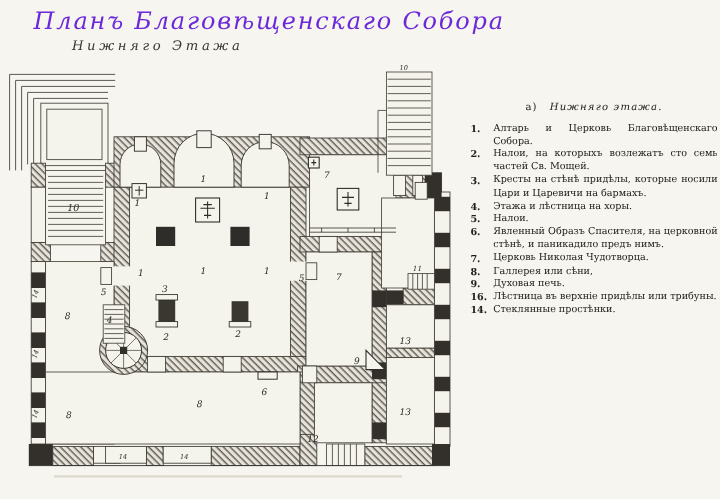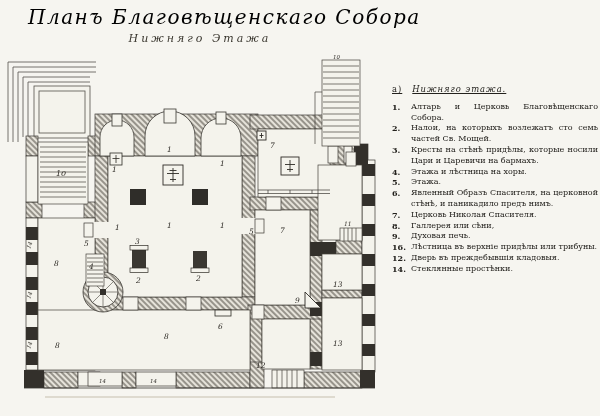--- a/index.html
+++ b/index.html
@@ -3,35 +3,34 @@
 <meta charset="utf-8">
 <style>
   html,body{margin:0;padding:0;}
   body{
     width:600px;height:416px;position:relative;overflow:hidden;
     background:#f6f5f0;color:#2b2925;
     font-family:"DejaVu Serif", serif;
   }
   .title-main{
     position:absolute;top:5px;left:28px;width:344px;text-align:center;
-    font-style:italic;font-size:20px;letter-spacing:1.5px;color:#000000;
+    font-style:italic;font-size:20px;letter-spacing:1.5px;color:#6d28d9;
     white-space:nowrap;
   }
   .title-sub{
-    position:absolute;top:32px;left:60px;width:280px;text-align:center;
+    position:absolute;top:32px;left:60px;width:280px;
     font-style:italic;font-size:11px;letter-spacing:3px;color:#3a372f;
   }
   .legend{
     position:absolute;left:392px;top:84px;width:206px;
     font-size:8px;line-height:10.8px;color:#23211d;
   }
   .legend-header{
-    font-style:italic;text-align:left;margin:0 0 7px 0;font-size:8.4px;
+    font-style:italic;text-align:center;margin:0 0 7px 0;font-size:8.4px;
     letter-spacing:1px;
-    text-decoration:underline;
   }
   .legend-header .marker{font-style:normal;margin-right:10px;}
   .legend-item{display:flex;}
   .legend-item .num{flex:0 0 19px;font-weight:bold;}
   .legend-item .txt{flex:1;text-align:justify;}
   .plan-wrap{position:absolute;left:0;top:52px;width:412px;height:358px;}
   svg text{font-family:"DejaVu Serif",serif;font-style:italic;fill:#2e2b26;}
 </style>
 </head>
 <body>
@@ -286,43 +285,39 @@
   <div class="legend-item">
       <span class="num">3.</span>
       <span class="txt">Кресты на стѣнѣ придѣлы, которые носили Цари и Царевичи на бармахъ.</span>
     </div>
   <div class="legend-item">
       <span class="num">4.</span>
       <span class="txt">Этажа и лѣстница на хоры.</span>
     </div>
   <div class="legend-item">
       <span class="num">5.</span>
-      <span class="txt">Этажа.</span>
+      <span class="txt">Налои.</span>
     </div>
   <div class="legend-item">
       <span class="num">6.</span>
       <span class="txt">Явленный Образъ Спасителя, на церковной стѣнѣ, и паникадило предъ нимъ.</span>
     </div>
   <div class="legend-item">
       <span class="num">7.</span>
-      <span class="txt">Церковь Николая Спасителя.</span>
+      <span class="txt">Церковь Николая Чудотворца.</span>
     </div>
   <div class="legend-item">
       <span class="num">8.</span>
       <span class="txt">Галлерея или сѣни,</span>
     </div>
   <div class="legend-item">
       <span class="num">9.</span>
       <span class="txt">Духовая печь.</span>
     </div>
   <div class="legend-item">
       <span class="num">16.</span>
       <span class="txt">Лѣстница въ верхніе придѣлы или трибуны.</span>
     </div>
   <div class="legend-item">
-      <span class="num">12.</span>
-      <span class="txt">Дверь въ преждебывшія кладовыя.</span>
-    </div>
-  <div class="legend-item">
       <span class="num">14.</span>
       <span class="txt">Стеклянные простѣнки.</span>
     </div>
 </div>
 
 </body></html>

